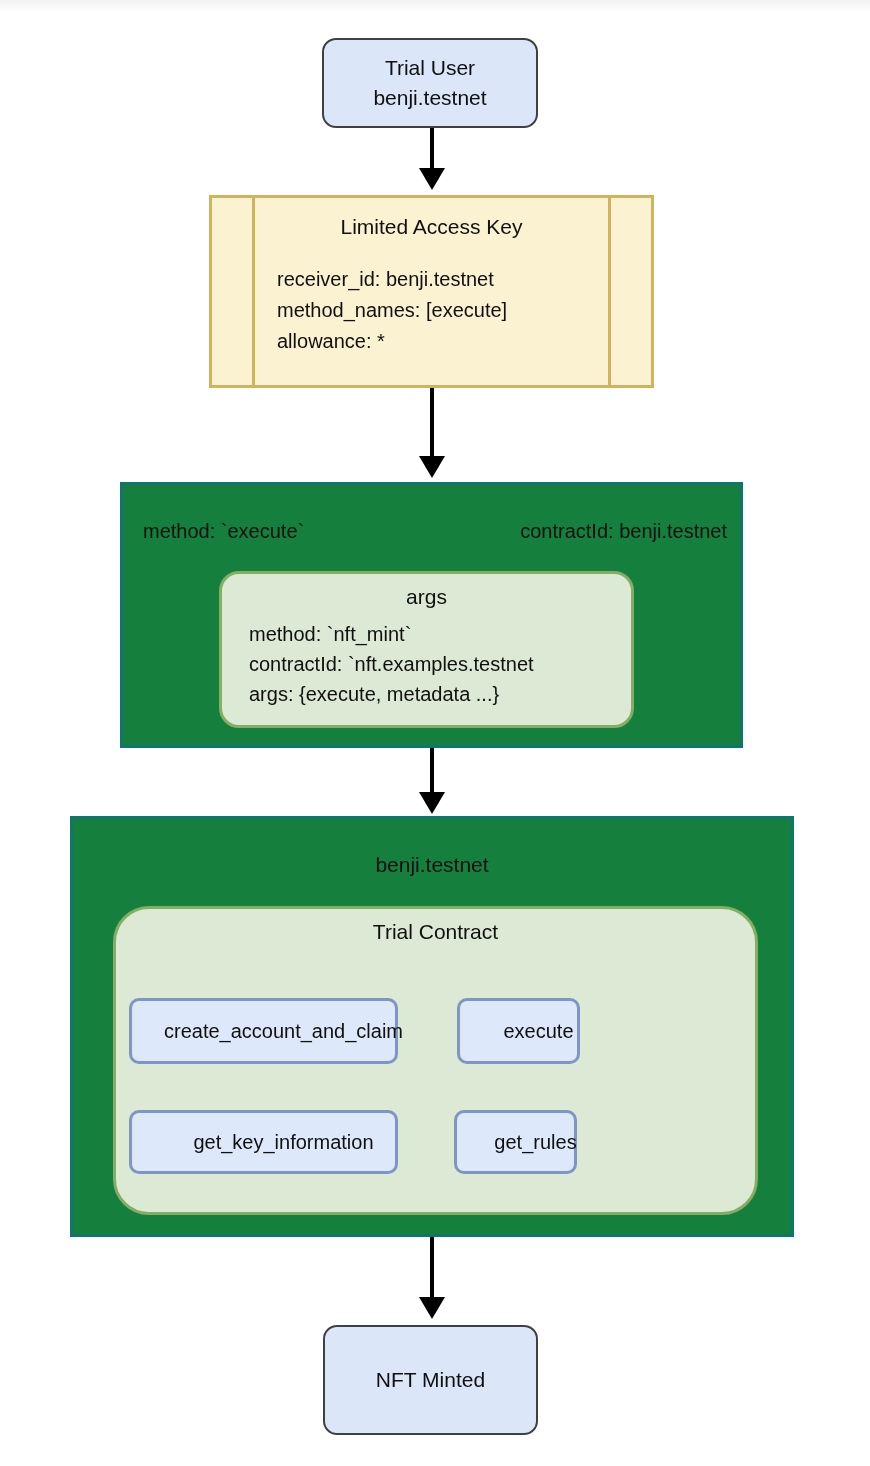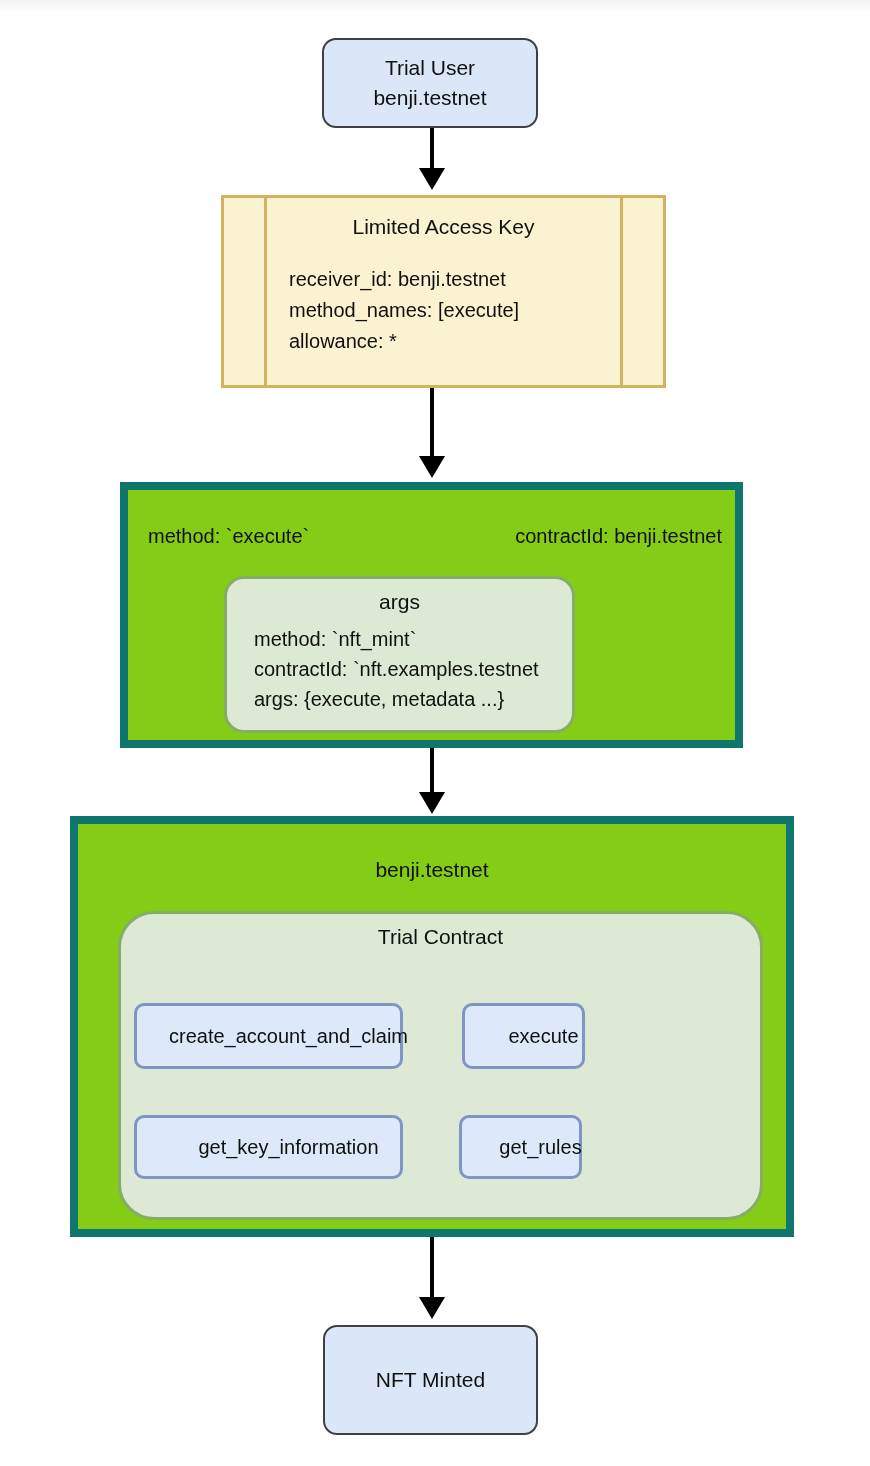--- a/index.html
+++ b/index.html
@@ -25,39 +25,39 @@
     border-left:13px solid transparent;border-right:13px solid transparent;
     border-top:22px solid #000;}
   #a1s{top:128px;height:42px;} #a1h{top:168px;}
   #a2s{top:388px;height:70px;} #a2h{top:456px;}
   #a3s{top:748px;height:46px;} #a3h{top:792px;}
   #a4s{top:1237px;height:62px;} #a4h{top:1297px;}
 
   
   .subroutine{
     position:absolute;left:209px;top:195px;width:445px;height:193px;
-    background:#fbf2d1;border:3px solid #d2b25c;box-sizing:border-box;margin-left:12px;
+    background:#fbf2d1;border:3px solid #d2b25c;box-sizing:border-box;
   }
   .sub-line{position:absolute;top:0;bottom:0;width:3px;background:#d2b25c;}
   .sub-line.left{left:40px;} .sub-line.right{right:40px;}
   .sub-title{margin-top:16px;text-align:center;font-size:21px;line-height:26px;}
   .sub-body{margin-top:24px;margin-left:65px;font-size:20px;line-height:31px;}
 
   
   .container-box{
-    position:absolute;background:#84cc16;border:8px solid #0f766e;box-sizing:border-box;
+    position:absolute;background:#15803d;border:3px solid #0f766e;box-sizing:border-box;
   }
   #execute-call{left:120px;top:482px;width:623px;height:266px;}
   #account{left:70px;top:816px;width:724px;height:421px;}
 
   .call-row{display:flex;justify-content:space-between;
     padding:34px 13px 0 20px;font-size:20px;line-height:24px;}
 
   .green-box{position:absolute;background:#dbe9d5;border:3px solid #85ad66;box-sizing:border-box;}
-  #args-box{left:96px;top:86px;width:351px;height:157px;border-radius:20px;}
+  #args-box{left:96px;top:86px;width:415px;height:157px;border-radius:20px;}
   .green-title{text-align:center;font-size:21px;line-height:26px;padding-top:10px;}
   .args-lines{margin-top:9px;margin-left:27px;font-size:20px;line-height:30px;}
 
   .box-title{text-align:center;font-size:21px;line-height:26px;padding-top:33px;}
   #contract-box{left:40px;top:87px;width:645px;height:309px;border-radius:36px;}
 
   .method-btn{
     position:absolute;background:#dde8fa;border:3px solid #7e95c6;border-radius:10px;
     display:flex;align-items:center;justify-content:center;
     font-size:20px;box-sizing:border-box;padding-left:40px;

